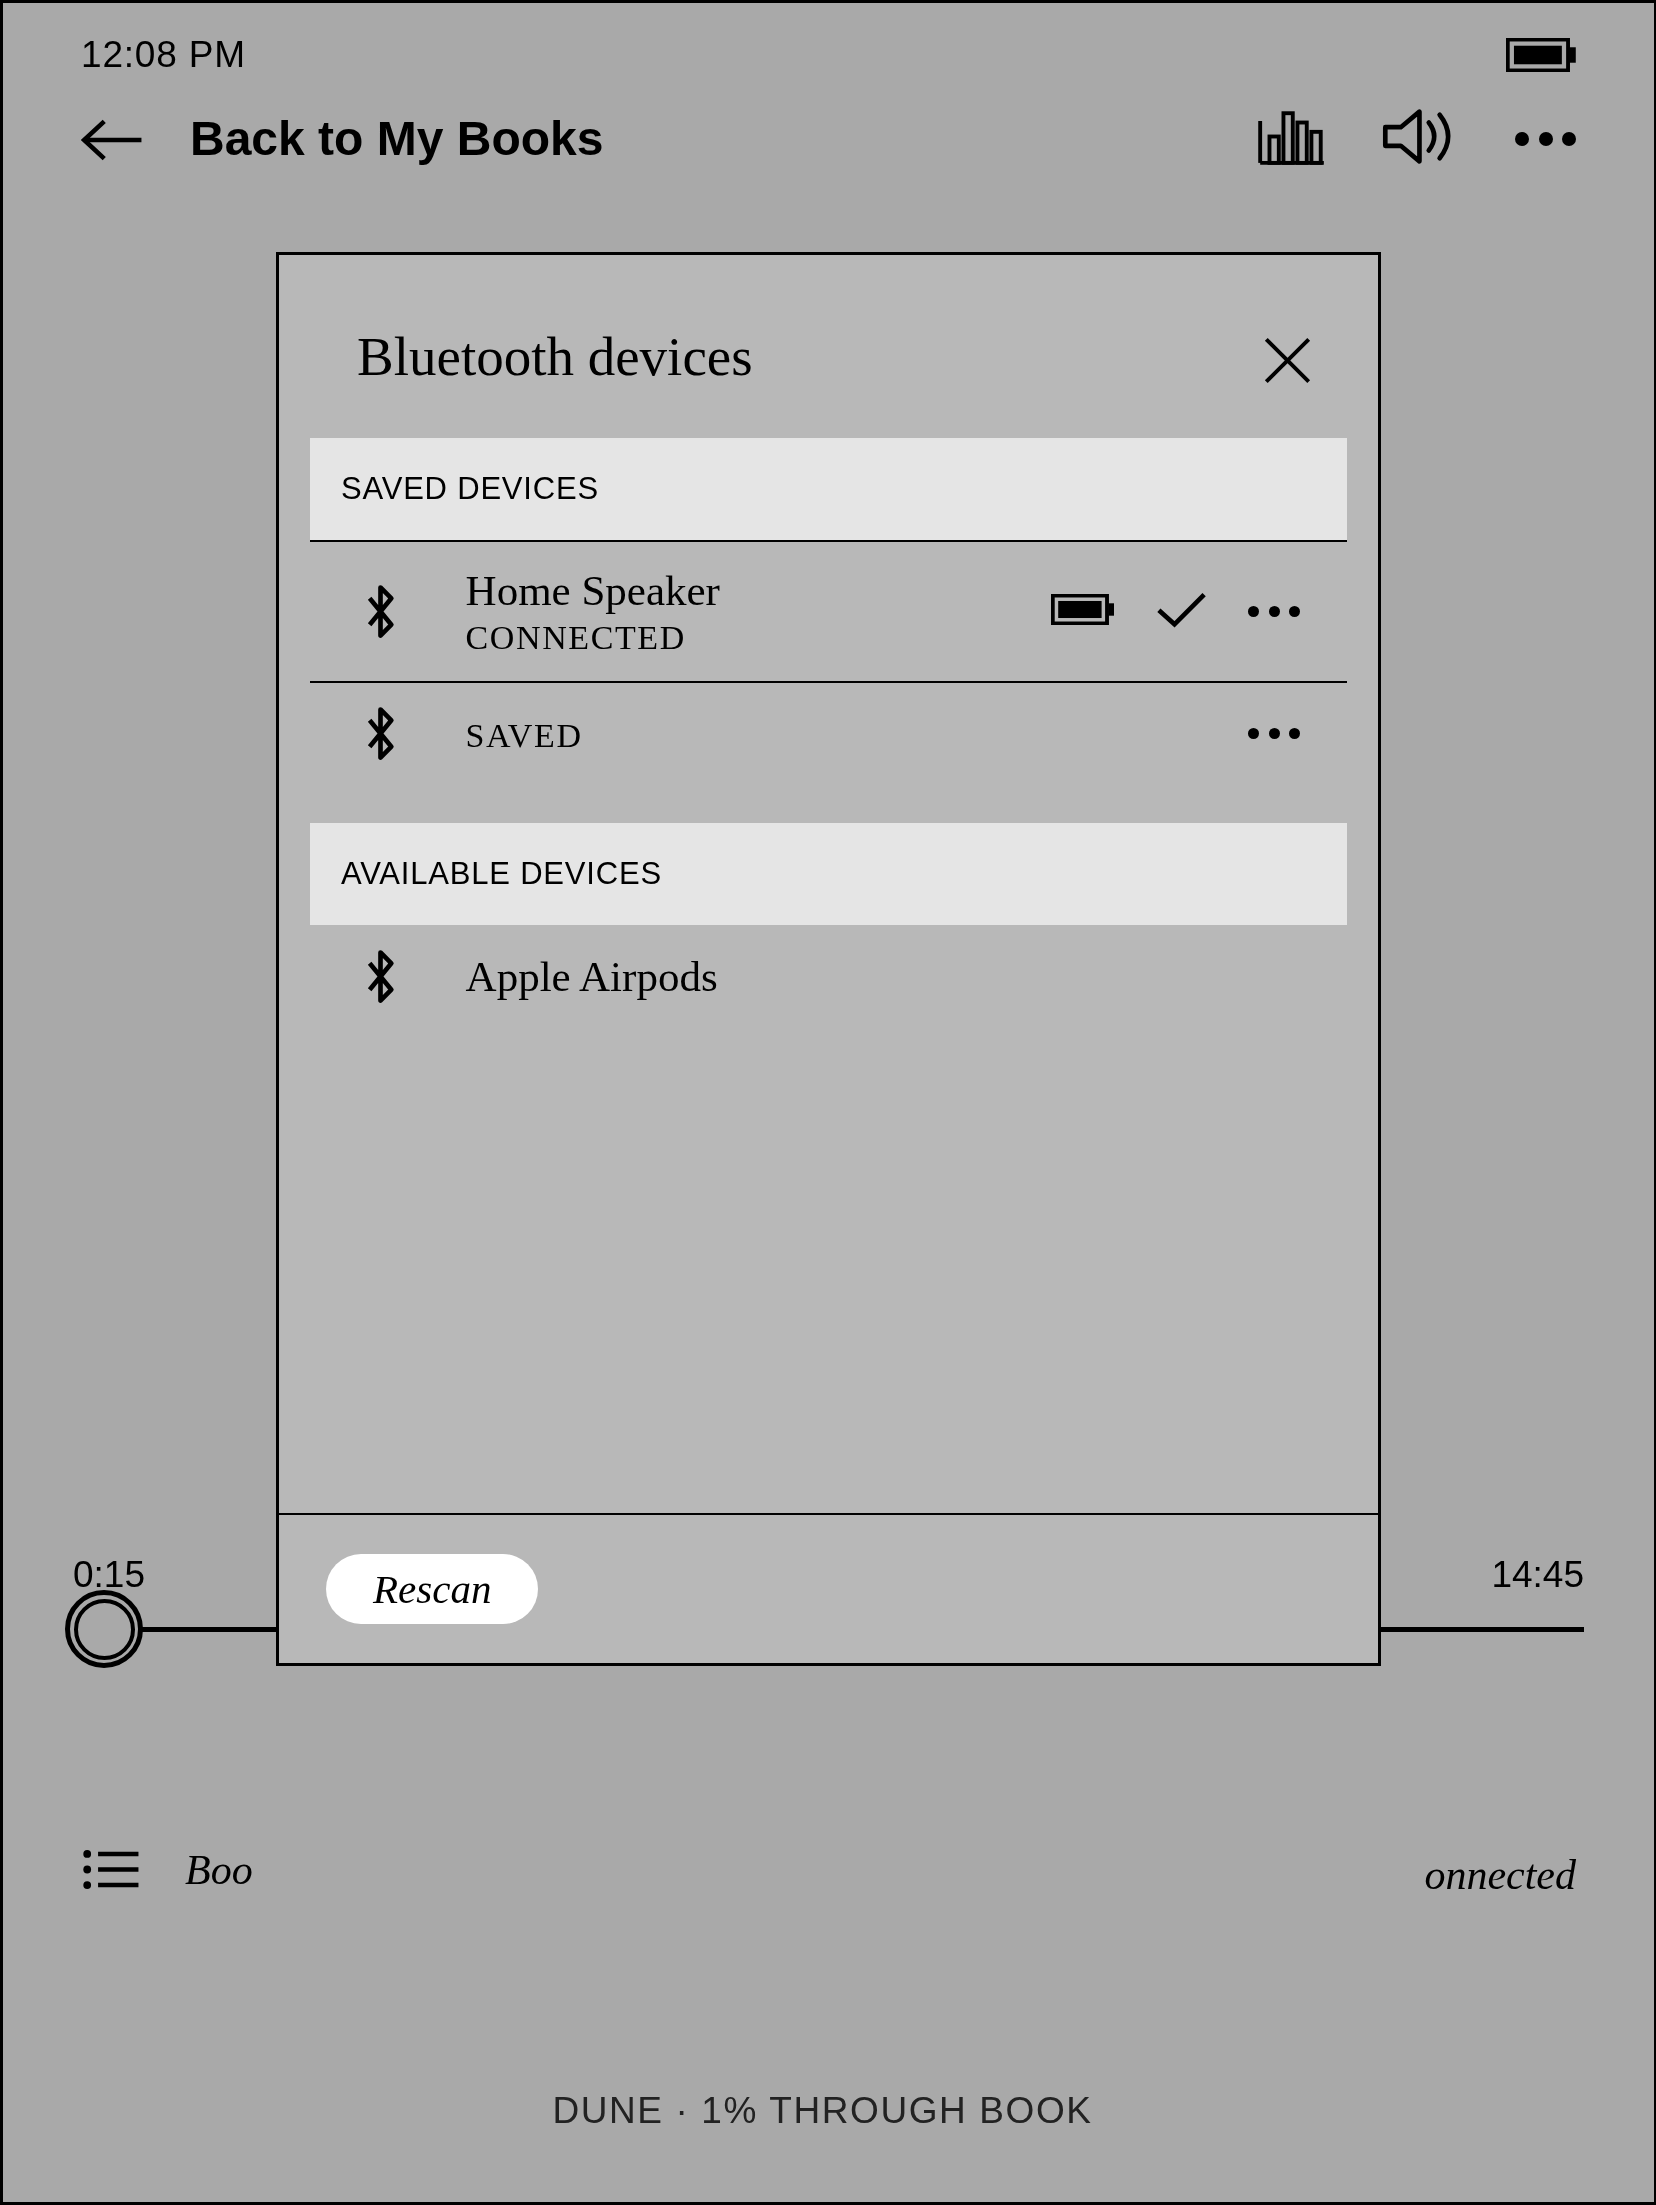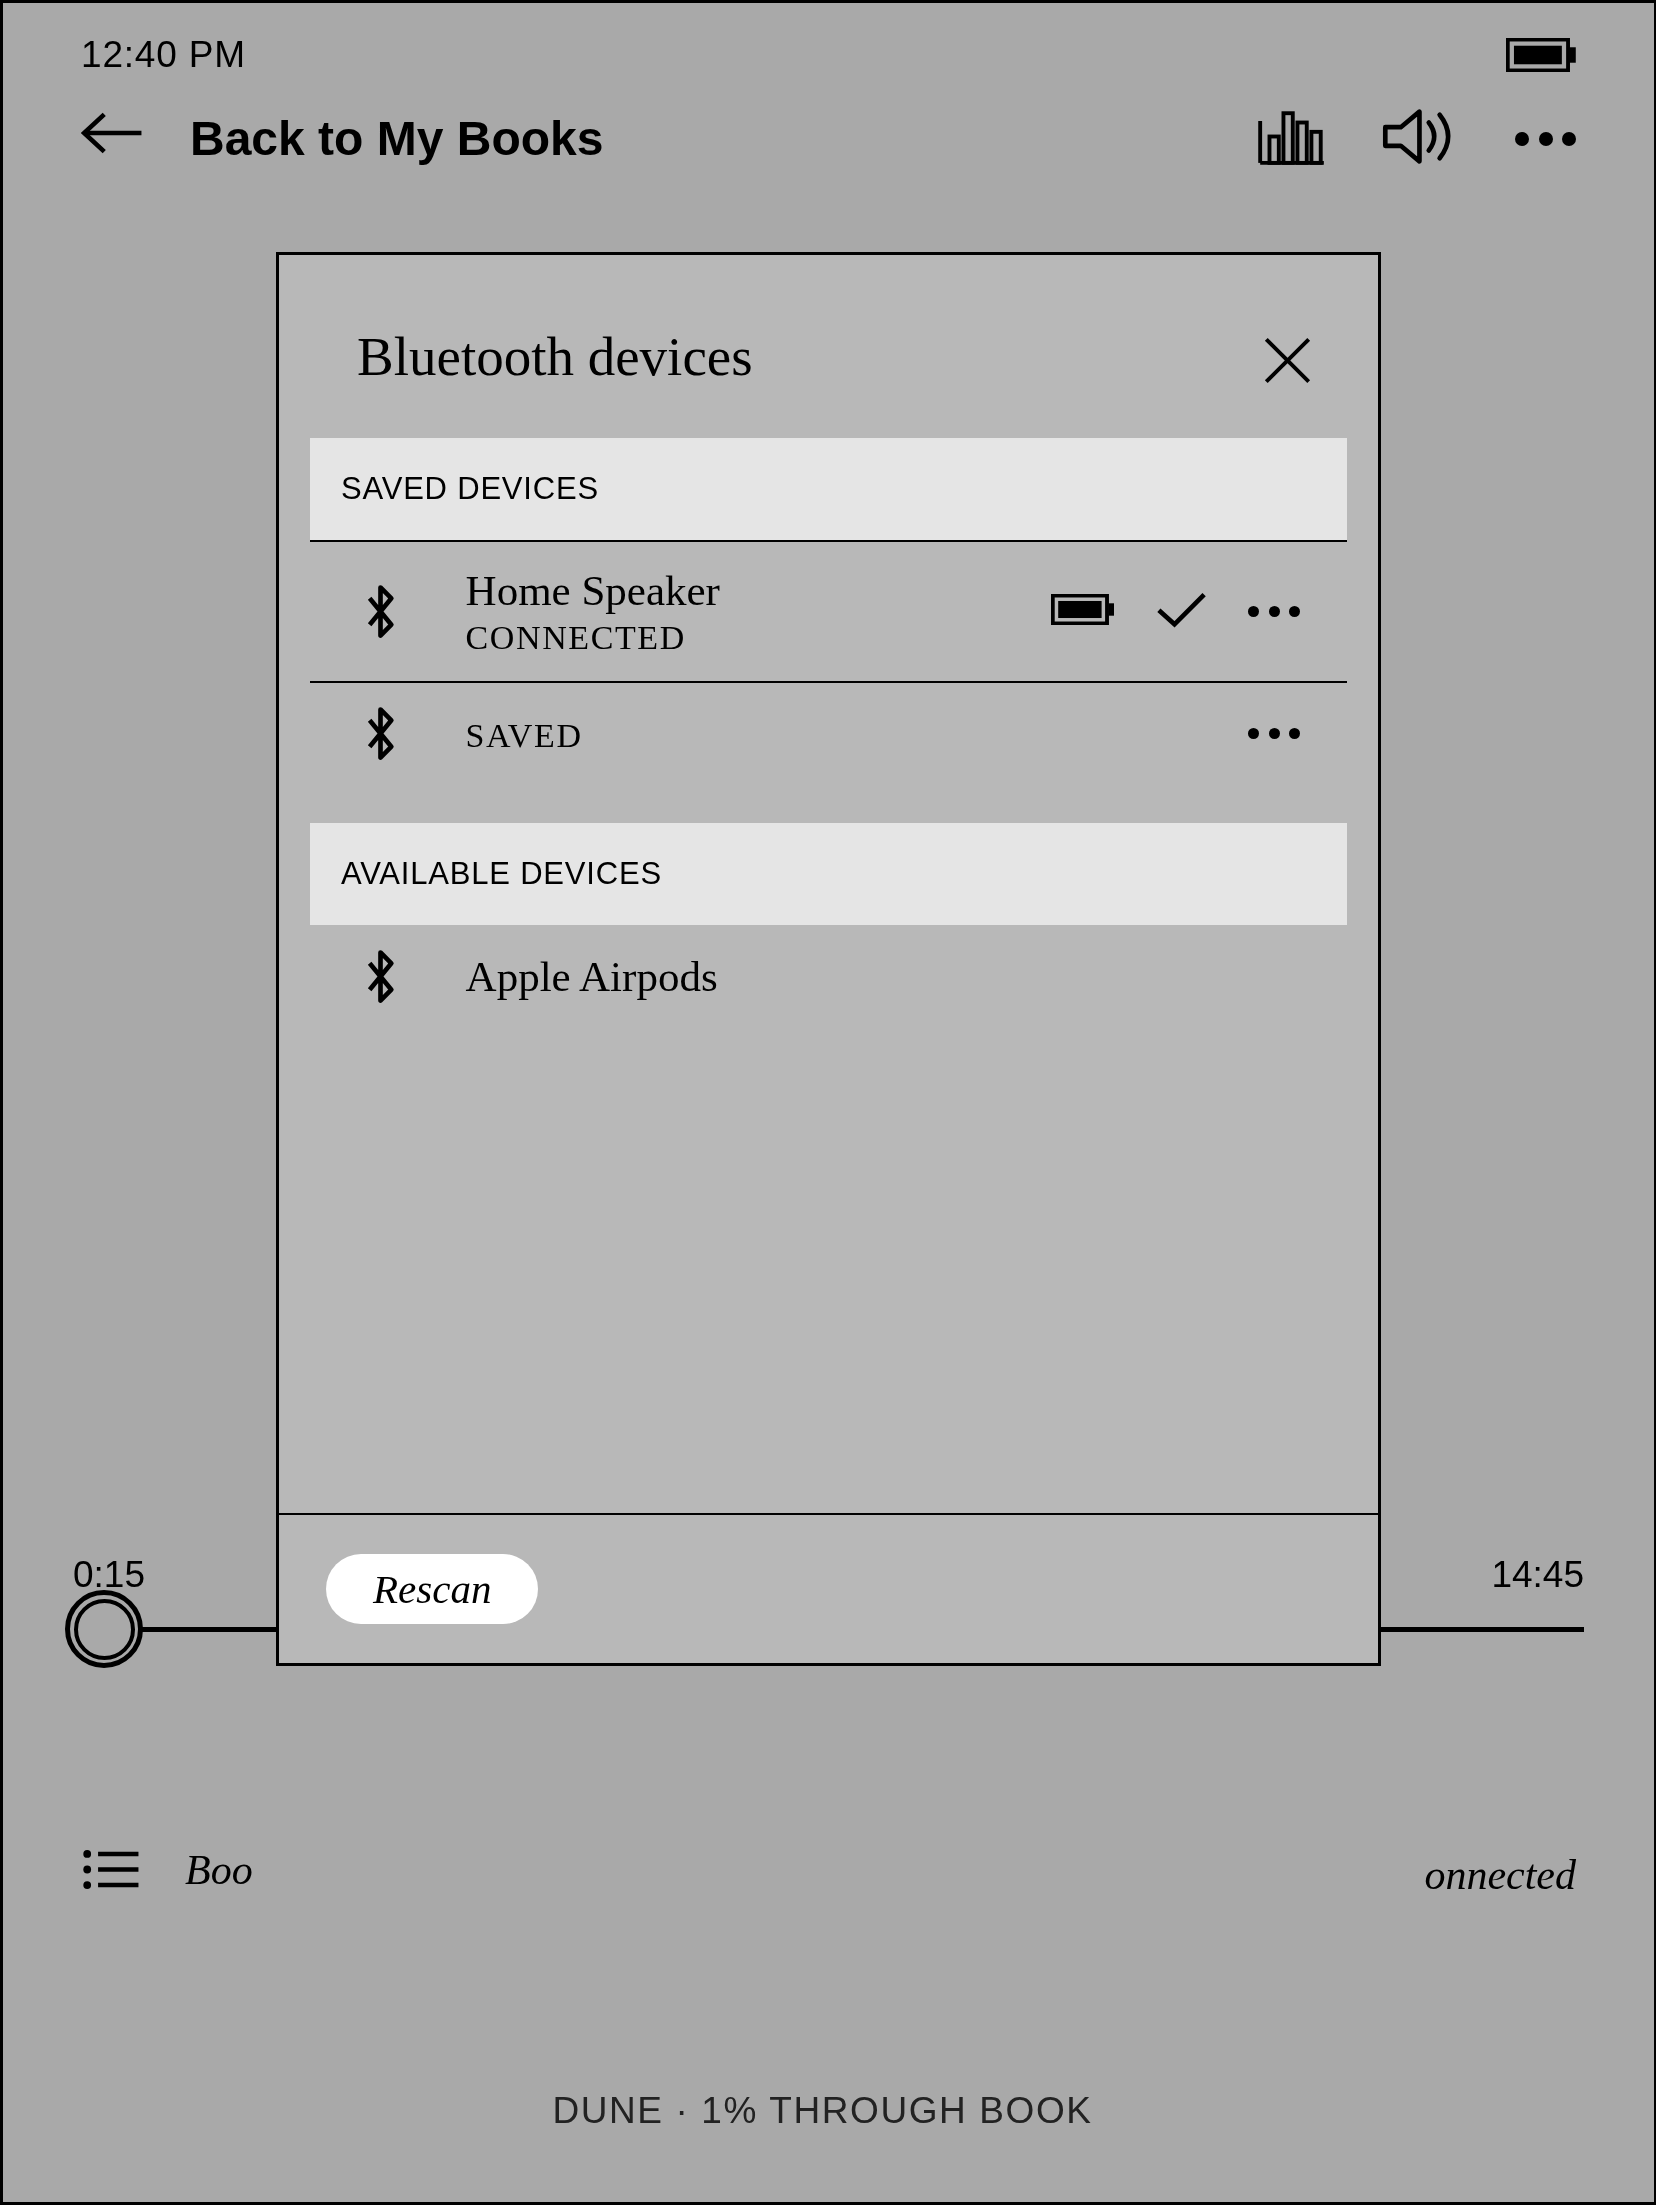--- a/index.html
+++ b/index.html
@@ -34,21 +34,21 @@
   .statusbar .battery svg { display: block; }
 
   
   .topnav {
     display: flex;
     align-items: center;
     padding: 23.4px 78px 31px 78px;
   }
   .topnav .back-area {
     display: flex;
-    align-items: flex-start;
+    align-items: flex-end;
     gap: 47px;
     flex: 1;
   }
   .topnav .title {
     font-family: 'Helvetica Neue', Arial, sans-serif;
     font-size: 48px;
     font-weight: 700;
   }
   .topnav .actions {
     display: flex;
@@ -192,21 +192,21 @@
   .dots span { width:11px; height:11px; background:#000; border-radius:50%; display:block; }
   .dots.big span { width:14px; height:14px; }
 
 </style>
 </head>
 <body>
 
 <div class="screen">
 
   <div class="statusbar">
-    <div class="time">12:40 PM</div>
+    <div class="time">12:08 PM</div>
     <div class="battery">
       <svg width="70" height="34" viewBox="0 0 90 44">
         <rect x="2" y="2" width="78" height="40" fill="none" stroke="#000" stroke-width="5"></rect>
         <rect x="82" y="12" width="8" height="20" fill="#000"></rect>
         <rect x="10" y="10" width="62" height="24" fill="#000"></rect>
       </svg>
     </div>
   </div>
 
   <div class="topnav">

